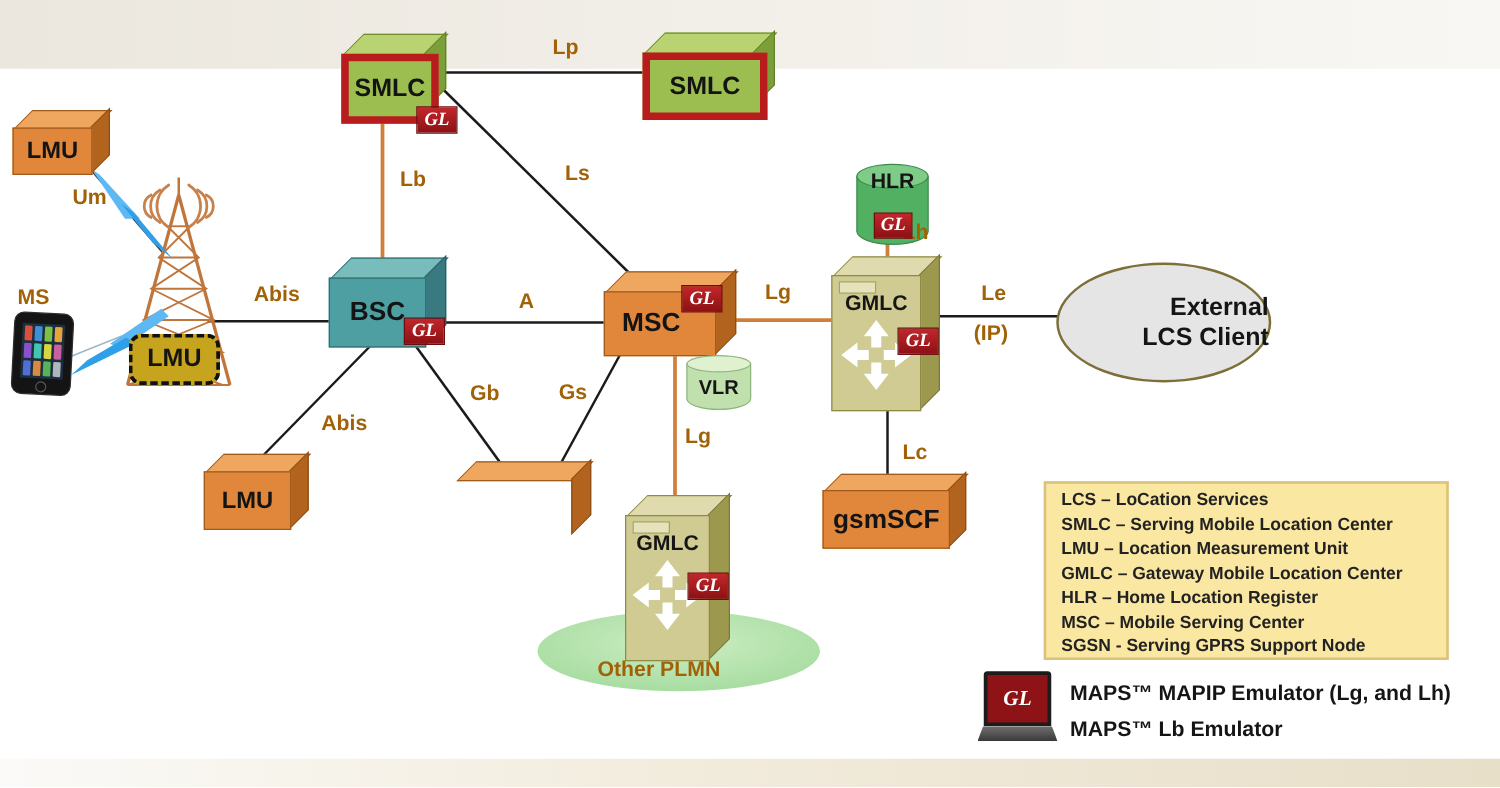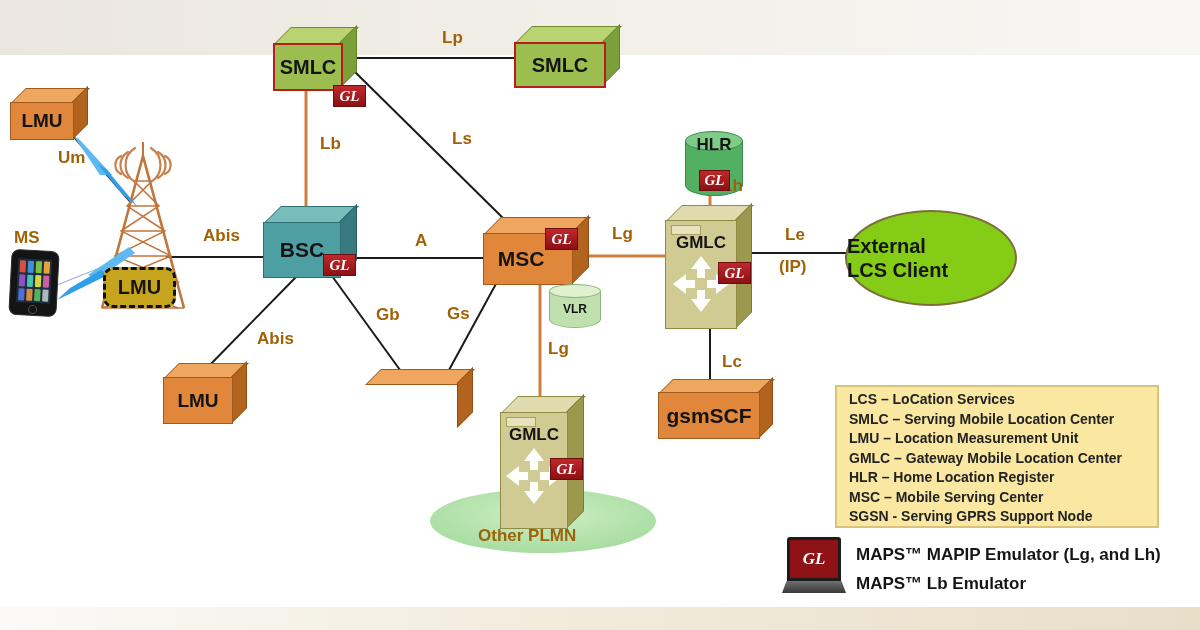--- a/index.html
+++ b/index.html
@@ -15,21 +15,21 @@
   .box3d{position:absolute;width:calc(var(--w) + var(--d));height:calc(var(--h) + var(--d));}
   .box3d .bt{position:absolute;left:0;top:0;width:var(--w);height:var(--d);
              transform:skewX(-45deg);transform-origin:0 100%;}
   .box3d .bs{position:absolute;left:var(--w);top:var(--d);width:var(--d);height:var(--h);
              transform:skewY(-45deg);transform-origin:0 0;}
   .box3d .bf{position:absolute;left:0;top:var(--d);width:var(--w);height:var(--h);
              display:flex;align-items:center;justify-content:center;font-weight:bold;}
   .orange .bf{background:#e0873b;border:1px solid #a05a1b;}
   .orange .bt{background:#efa75f;border:1px solid #a05a1b;}
   .orange .bs{background:#b2641e;border:1px solid #8d4d14;}
-  .green .bf{background:#9cbe51;border:2px solid #b91c1c;}
+  .green .bf{background:#9cbe51;border:6px solid #b91c1c;}
   .green .bt{background:#b9d272;border:1px solid #6d8c2f;}
   .green .bs{background:#7ba03a;border:1px solid #647f28;}
   .teal .bf{background:#4e9fa2;border:1px solid #2f6f73;}
   .teal .bt{background:#78bcbc;border:1px solid #2f6f73;}
   .teal .bs{background:#397a80;border:1px solid #285d62;}
   .khaki .bf{background:#cfcb93;border:1px solid #8f8b45;}
   .khaki .bt{background:#dfdbae;border:1px solid #8f8b45;}
   .khaki .bs{background:#9c994e;border:1px solid #7b773a;}
 
   .nlabel{font-weight:bold;color:#141414;}
@@ -59,22 +59,22 @@
   .vlr .ctop{position:absolute;left:0;top:0;width:100%;height:14px;border-radius:50%;
              background:#e0f1d0;border:1px solid #8db57d;box-sizing:border-box;}
   .cyl-label{position:absolute;width:100%;text-align:center;font-weight:bold;}
 
   .lmu-dashed{position:absolute;left:103px;top:267px;width:73px;height:41px;
               background:#c7a41e;border:3px dashed #111;border-radius:10px;
               display:flex;align-items:center;justify-content:center;
               font-size:20px;font-weight:bold;box-sizing:border-box;}
 
   .client-ellipse{position:absolute;left:845px;top:210px;width:172px;height:96px;
-              background:#84cc16;border:2px solid #7d6f38;border-radius:50%;
-              display:flex;flex-direction:column;align-items:flex-start;justify-content:center;
+              background:#e5e5e5;border:2px solid #7d6f38;border-radius:50%;
+              display:flex;flex-direction:column;align-items:flex-end;justify-content:center;
               font-size:20px;font-weight:bold;line-height:1.2;box-sizing:border-box;}
 
   .lk{position:absolute;font-weight:bold;font-size:17px;color:#a16207;white-space:nowrap;}
 
   .legend{position:absolute;left:835px;top:385px;width:324px;height:143px;
           background:#fae7a2;border:2px solid #d9c279;box-sizing:border-box;
           padding:3px 0 0 12px;}
   .legend div{font-size:14px;font-weight:bold;line-height:19.5px;color:#222;white-space:nowrap;}
 
   .maps-line{position:absolute;font-size:17px;font-weight:bold;white-space:nowrap;text-align:center;}
@@ -211,21 +211,21 @@
     <div class="bs"></div>
     <div class="bf">
       <span class="nlabel" style="font-size:21px;margin-right:14px;">MSC</span>
     </div>
     <div class="glb" style="left:62px;top:11px;">GL</div>
   </div>
 
   <div class="cyl vlr" style="left:549px;top:256px;width:52px;height:44px;">
     <div class="cbody"></div>
     <div class="ctop"></div>
-    <div class="cyl-label" style="top:18px;font-size:12px;">VLR</div>
+    <div class="cyl-label" style="top:18px;font-size:16px;">VLR</div>
   </div>
 
   <div class="cyl hlr" style="left:685px;top:103px;width:58px;height:65px;">
     <div class="cbody"></div>
     <div class="ctop"></div>
     <div class="cyl-label" style="top:4px;font-size:17px;">HLR</div>
     <div class="glb" style="left:14px;top:39px;width:29px;height:19px;">GL</div>
   </div>
 
   <div class="box3d khaki srv" style="--w:70px;--h:107px;--d:15px;left:665px;top:205px;">

